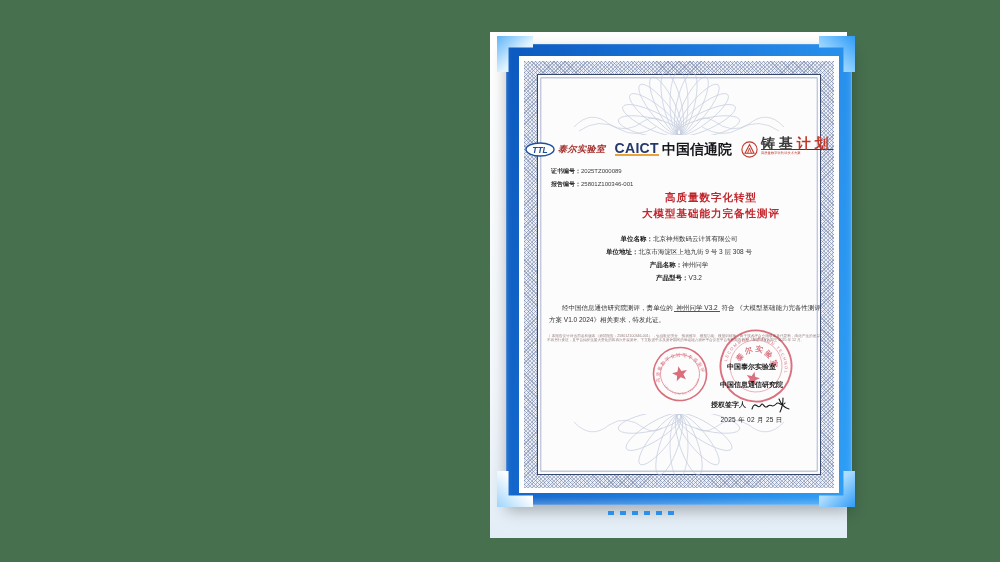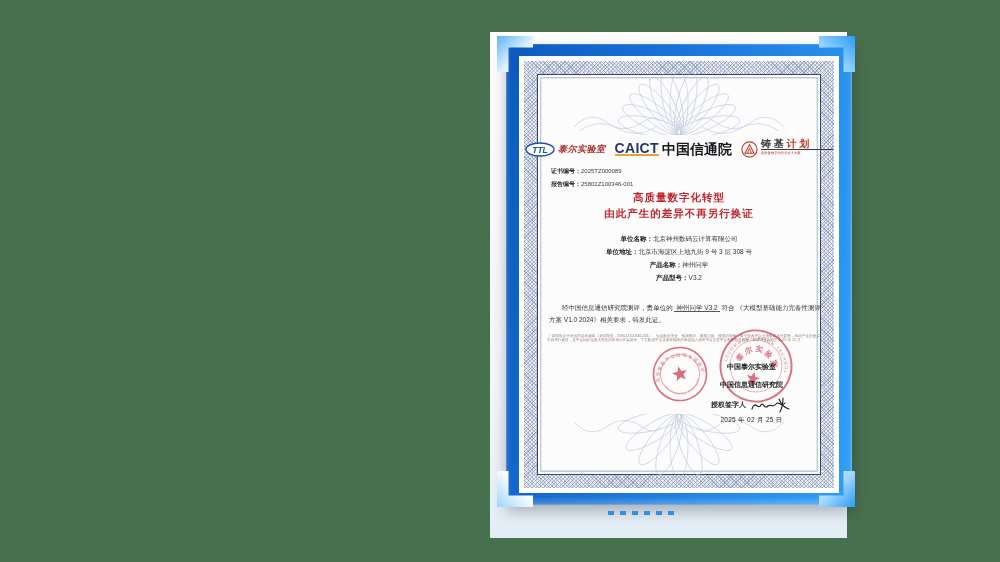--- a/index.html
+++ b/index.html
@@ -38,30 +38,30 @@
   .rosette.top{top:13px;}
   .rosette.bottom{bottom:13px;transform:translateX(-50%) scaleY(-1);}
 
   
   .logo-row{position:absolute;left:0;top:82px;width:100%;display:flex;justify-content:center;align-items:center;gap:9px;}
   .logo{display:flex;align-items:center;gap:3px;}
   .ttl-name{font-size:9px;font-weight:bold;font-style:italic;color:#a42c28;letter-spacing:.5px;}
   .caict-abbr{font-size:14px;font-weight:bold;color:#25386a;border-bottom:2px solid #e8a33d;line-height:11px;letter-spacing:.3px;}
   .caict-name{font-size:14px;font-weight:bold;color:#17181c;}
   .zhuji-text{display:flex;flex-direction:column;line-height:11px;}
-  .zhuji-main{font-size:10px;font-weight:bold;border-bottom:1.2px solid #3c3c3c;}
+  .zhuji-main{font-size:14px;font-weight:bold;border-bottom:1.2px solid #3c3c3c;}
   .zhuji-main .dark{color:#3c3c3c;}
   .zhuji-main .red{color:#c0392b;}
   .zhuji-tag{font-size:6px;transform:scale(.55);transform-origin:left top;color:#c0392b;white-space:nowrap;width:180%;}
 
   
   .numbers{position:absolute;left:32px;top:109px;font-size:6px;line-height:13px;color:#3d3d3d;}
   .numbers b{font-weight:bold;color:#2e2e2e;}
   .title{position:absolute;left:0;top:134px;width:100%;text-align:center;color:#c0262c;
-    font-weight:bold;font-size:10.5px;line-height:15.5px;letter-spacing:1px;}
+    font-weight:bold;font-size:10.5px;line-height:15.5px;letter-spacing:1px;padding-left:32px;}
   .fields{position:absolute;left:0;top:176px;width:100%;text-align:center;font-size:6.5px;line-height:13px;color:#333;}
   .fields b{color:#141414;}
   .body-par{position:absolute;left:30px;top:246px;width:272px;font-size:6.5px;line-height:11.5px;
     color:#2f2f2f;text-indent:2em;text-align:justify;}
   .body-par .und{border-bottom:.5px solid #555;padding:0 2px;}
   .fine{position:absolute;left:28px;top:277px;width:276px;height:24px;overflow:visible;}
   .fine-inner{width:455px;font-size:6px;line-height:8px;color:#97807e;text-align:justify;
     transform:scale(.6);transform-origin:left top;}
 
   
@@ -162,21 +162,21 @@
       </div>
     </div>
 
     <div class="numbers">
       <div><b>证书编号：</b><span>2025TZ000089</span></div>
       <div><b>报告编号：</b><span>25801Z100346-001</span></div>
     </div>
 
     <div class="title">
       <div>高质量数字化转型</div>
-      <div>由此产生的差异不再另行换证</div>
+      <div>大模型基础能力完备性测评</div>
     </div>
 
     <div class="fields">
       <div><b>单位名称：</b><span>北京神州数码云计算有限公司</span></div>
       <div><b>单位地址：</b><span>北京市海淀区上地九街 9 号 3 层 308 号</span></div>
       <div><b>产品名称：</b><span>神州问学</span></div>
       <div><b>产品型号：</b><span>V3.2</span></div>
     </div>
 
     <div class="body-par">

